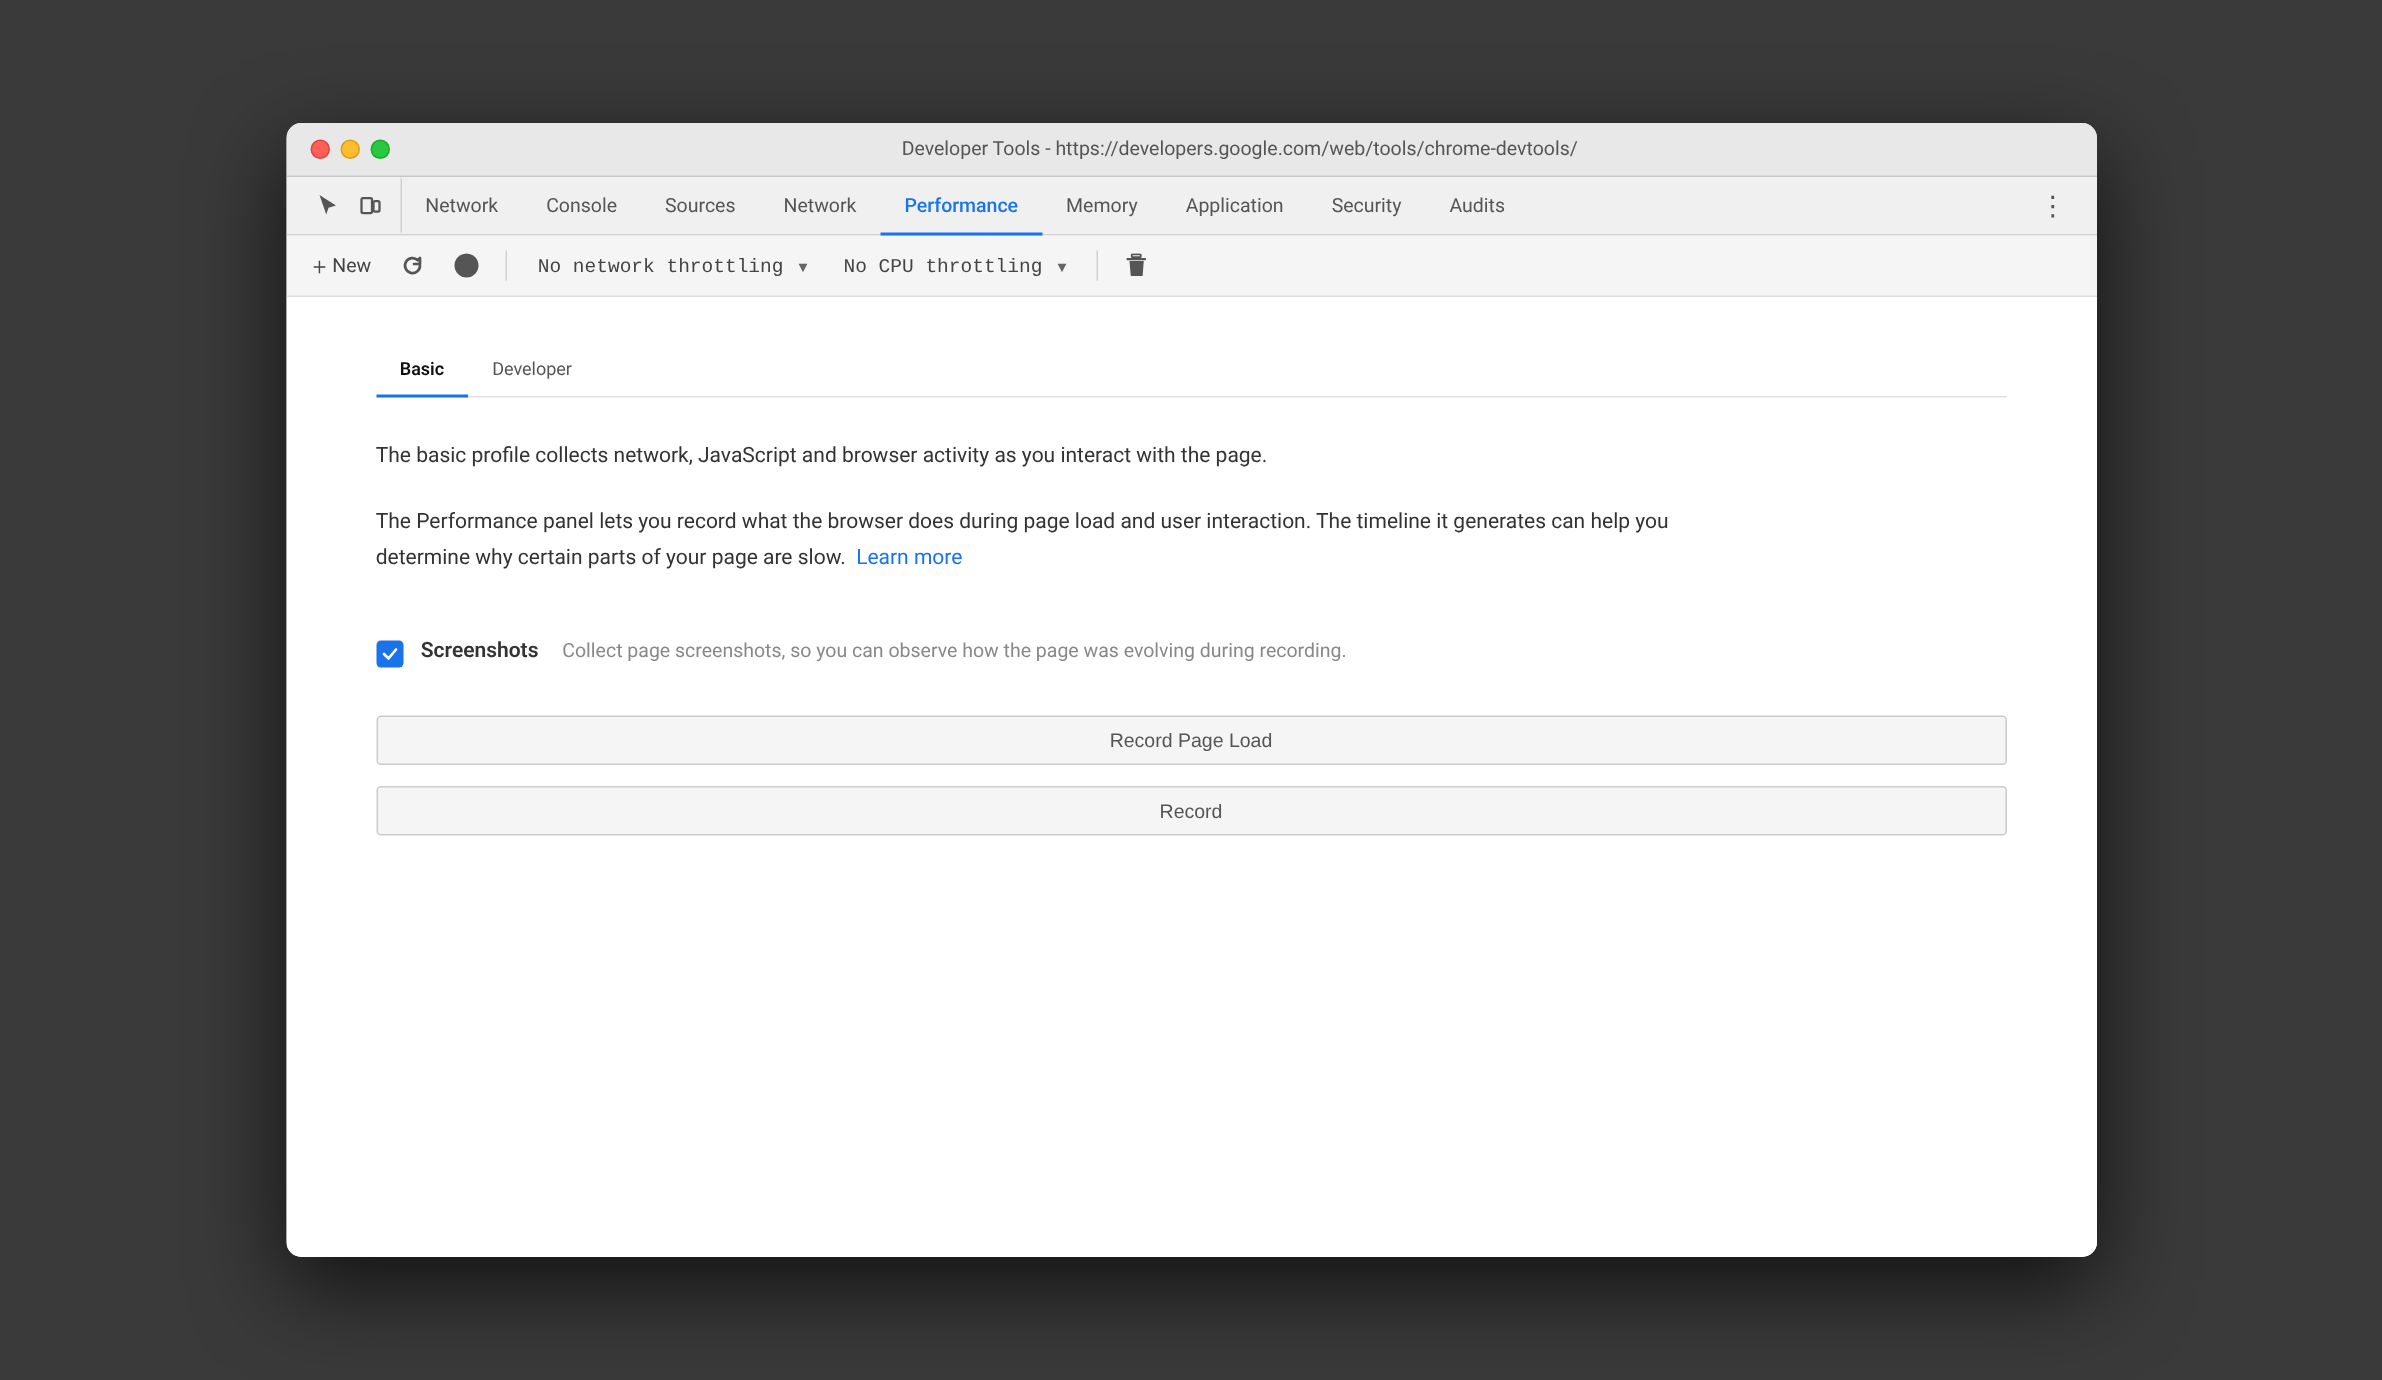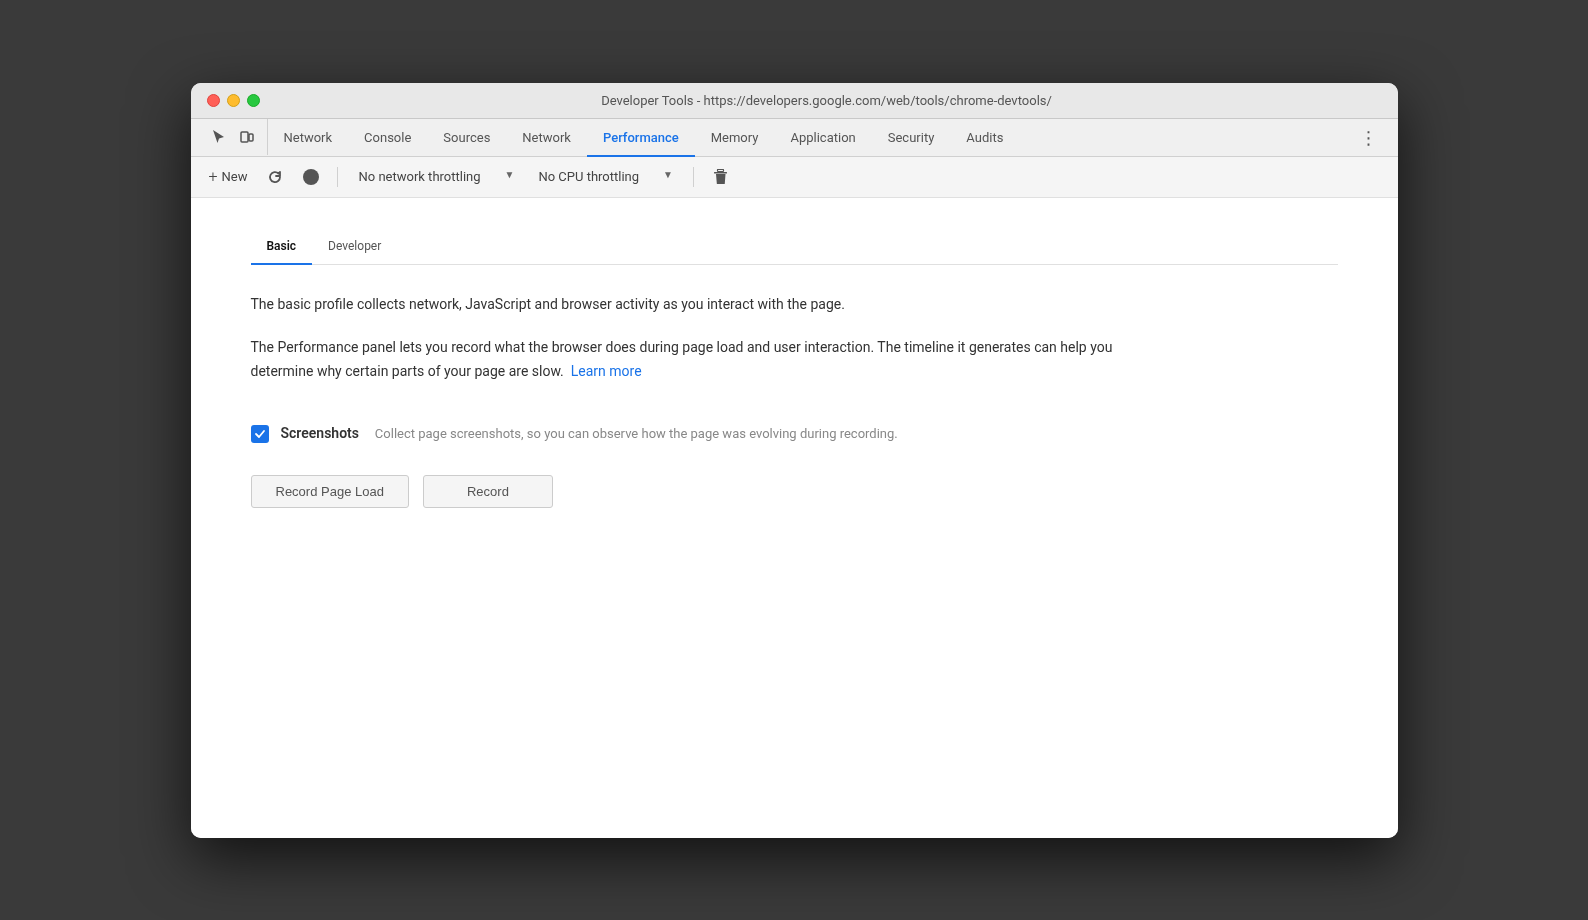--- a/index.html
+++ b/index.html
@@ -156,27 +156,28 @@
 
     .separator-v {
       width: 1px;
       height: 20px;
       background: #d0d0d0;
       margin: 0 4px;
     }
 
     .dropdown-btn {
       display: flex;
-      align-items: flex-start;
-      gap: 24px;
+      align-items: flex-end;
+      gap: 10px;
       font-size: 13px;
       color: #444;
       cursor: pointer;
       padding: 3px 8px;
       border-radius: 3px;
+      font-family: Liberation Mono, monospace;
     }
 
     .dropdown-arrow {
       font-size: 10px;
       color: #666;
     }
 
     .trash-btn {
       width: 28px;
       height: 28px;
@@ -269,20 +270,21 @@
     .checkbox-desc {
       font-size: 13px;
       color: #888;
       line-height: 1.5;
     }
 
     
     .action-buttons {
       display: flex;
       gap: 14px;
+      flex-direction: column;
     }
 
     .action-btn {
       padding: 8px 24px;
       border: 1px solid #ccc;
       background: #f5f5f5;
       border-radius: 3px;
       font-size: 13px;
       color: #555;
       cursor: pointer;

